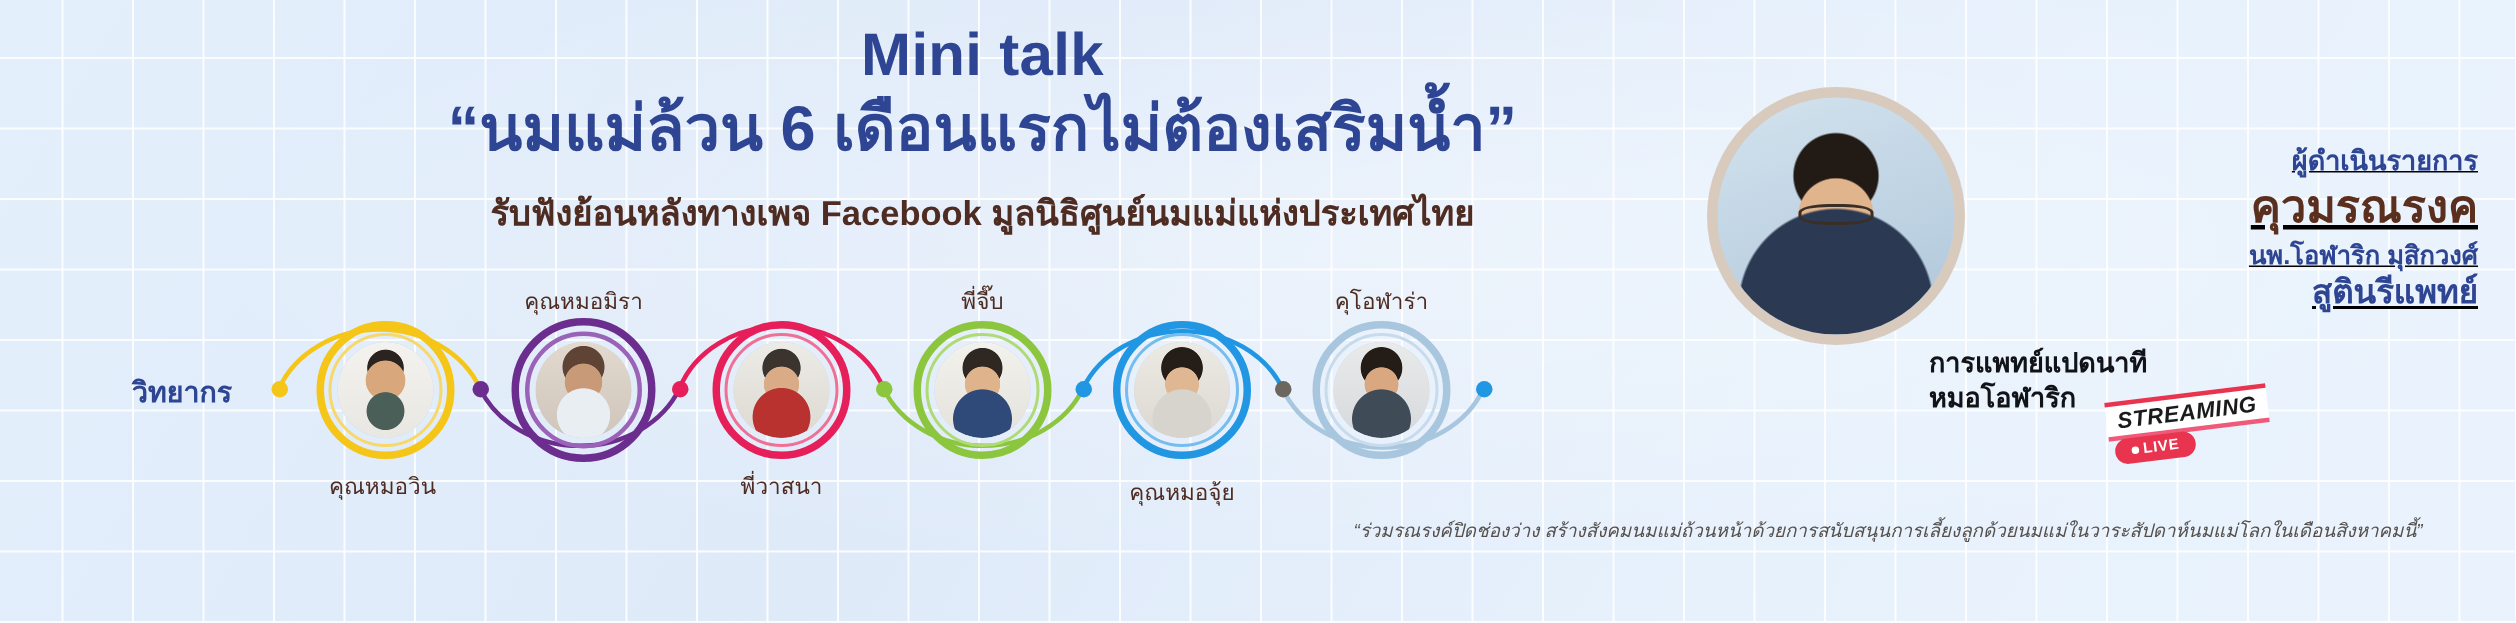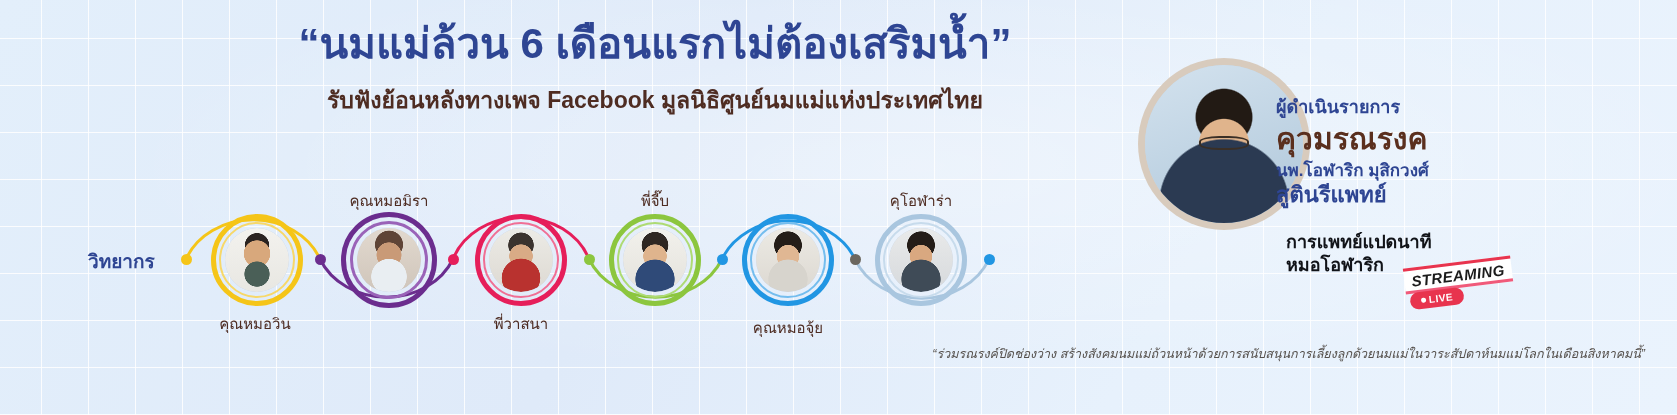--- a/index.html
+++ b/index.html
@@ -108,23 +108,24 @@
   }
   .host-photo {
     width: 100%; height: 100%;
     border-radius: 50%;
     overflow: hidden;
     position: relative;
     background: #c3d4e4;
   }
   .host-text {
     position: absolute;
-    left: 1276px; top: 92px;
+    left: 1352px; top: 92px;
     width: 300px;
-    text-align: left;
+    text-align: right;
+    text-decoration: underline;
   }
   .host-role { color: #2e4593; font-size: 18px; font-weight: 700; }
   .host-name { color: #5a2f1e; font-size: 30px; font-weight: 700; margin-top: 2px; line-height:1.05;}
   .host-full { color: #2e4593; font-size: 17px; font-weight: 700; margin-top: 5px; line-height: 1.25; }
   .host-spec { color: #2e4593; font-size: 22px; font-weight: 700; line-height: 1.25; }
 
   
   .tiktok-logo {
     position: absolute;
     left: 1222px; top: 232px;
@@ -169,38 +170,39 @@
     transform: rotate(-7deg);
     display: flex; align-items: center; justify-content: center;
     gap: 3px;
   }
   .live-pill .dot { width: 5px; height: 5px; border-radius: 50%; background:#fff; }
   .live-pill span { color: #fff; font-size: 10px; font-weight: 700; letter-spacing: .5px; }
 
   
   .footer-note {
     position: absolute;
-    left: 845px; top: 344px;
+    left: 815px; top: 344px;
     width: 800px;
     text-align: right;
     color: #55504c;
     font-size: 12.5px;
     font-style: italic;
     white-space: nowrap;
   }
 </style>
 </head>
 <body>
 
 <div id="banner">
 
   <div id="grid"></div>
   <div id="grid-soft"></div>
 
   <div class="headline-block">
+    <div class="title-main">Mini talk</div>
     <div class="title-quote">“นมแม่ล้วน 6 เดือนแรกไม่ต้องเสริมน้ำ”</div>
     <div class="subtitle">รับฟังย้อนหลังทางเพจ Facebook มูลนิธิศูนย์นมแม่แห่งประเทศไทย</div>
   </div>
 
   <div class="speakers-label">วิทยากร</div>
 
   <div id="chain">
     <svg width="1060" height="175" viewBox="0 0 1060 175">
 
       <path d="M186 89 A 72 62 0 0 1 320 89" fill="none" stroke="#f5c518" stroke-width="3"></path>

